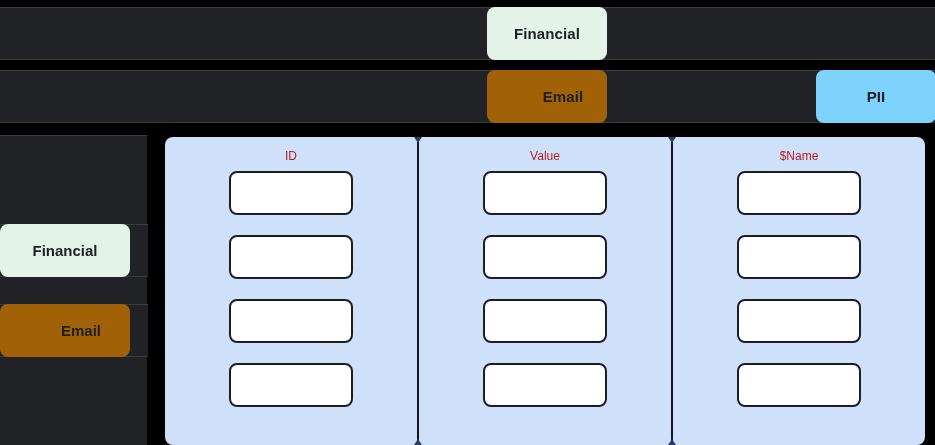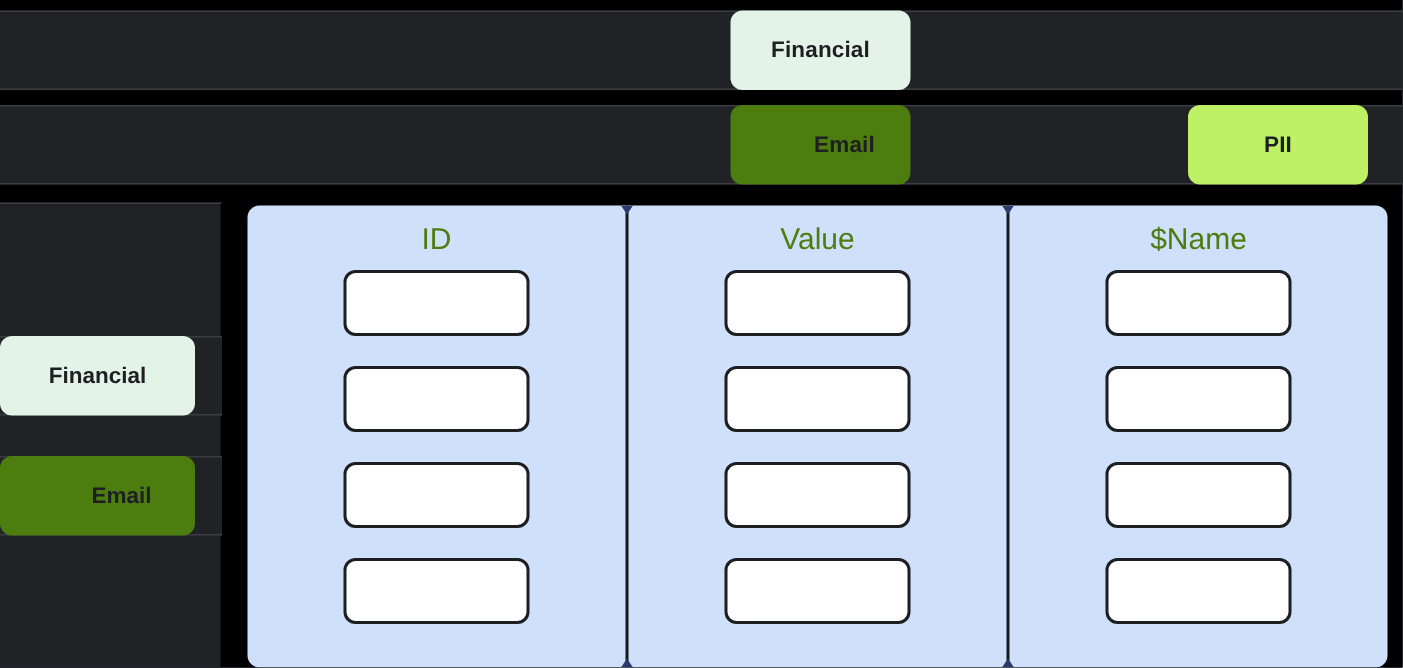--- a/index.html
+++ b/index.html
@@ -44,22 +44,22 @@
     box-sizing: border-box;
     display: flex;
     align-items: center;
     justify-content: center;
     font-size: 15px;
     font-weight: bold;
     color: #1d1f22;
     letter-spacing: 0.1px;
   }
   .chip-financial { background: #e3f3e8; text-align: right; }
-  .chip-email     { background: #4d7c0f; padding-left: 32px; }
-  .chip-pii       { background: #bef264; }
+  .chip-email     { background: #a16207; padding-left: 32px; }
+  .chip-pii       { background: #7dd3fc; margin-left: 24px; }
 
   #chip-top-financial { left: 487px; top: 7px;  width: 120px; }
   #chip-top-email     { left: 487px; top: 70px; width: 120px; }
   #chip-top-pii       { left: 792px; top: 70px; width: 120px; }
 
   
   #lower-area {
     position: absolute;
     left: 0;
     top: 133px;
@@ -143,22 +143,22 @@
     z-index: 3;
   }
   .col-handle-top { top: 0; clip-path: polygon(50% 100%, 0 0, 100% 0); }
   .col-handle-bottom { bottom: 0; clip-path: polygon(50% 0, 0 100%, 100% 100%); }
   .table-col:last-child .col-handle-top,
   .table-col:last-child .col-handle-bottom { display: none; }
 
   .col-header {
     margin-top: 12px;
     margin-bottom: 8px;
-    font-size: 20px;
-    color: #4d7c0f;
+    font-size: 12px;
+    color: #b91c1c;
     text-align: center;
     white-space: nowrap;
   }
   .cell {
     width: 124px;
     height: 44px;
     background: #ffffff;
     border: 2px solid #1c1e22;
     border-radius: 8px;
     box-sizing: border-box;

